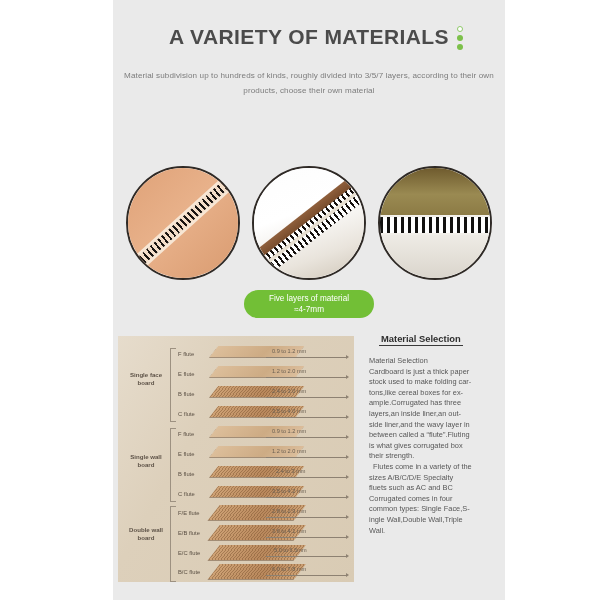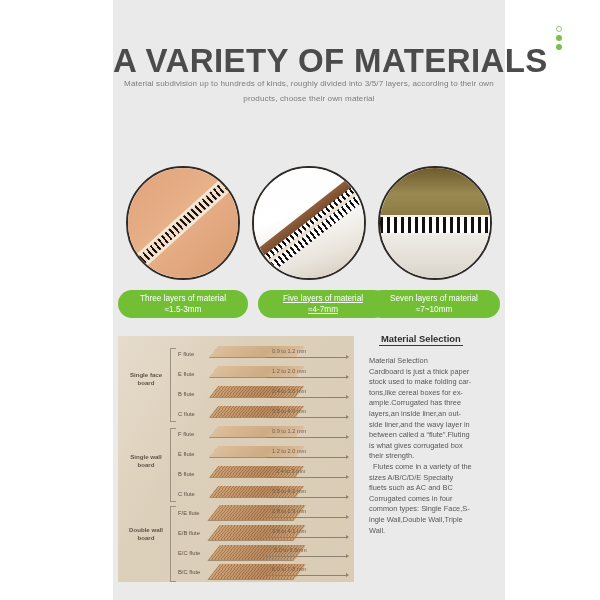--- a/index.html
+++ b/index.html
@@ -30,27 +30,26 @@
   }
 
   
   #header {
     position: absolute;
     left: 113px; top: 22px;
     width: 392px;
     text-align: center;
   }
   .title-line {
-    font-size: 33px;
+    font-size: 21px;
     font-weight: bold;
     color: #4b4b4b;
     letter-spacing: 0.4px;
     line-height: 30px;
     white-space: nowrap;
-    margin-top: 24px;
   }
   #title-row-1 {
     position: relative;
     display: inline-block;
   }
   #title-dots {
     position: absolute;
     left: 100%;
     top: 1px;
     margin-left: 7px;
@@ -66,20 +65,21 @@
     width: 6px; height: 6px;
     border-radius: 50%;
     background: #7cc04a;
   }
   .dot.hollow {
     background: #ffffff;
     border: 1.5px solid #8fc96a;
     width: 4px; height: 4px;
   }
   #subtitle {
+    margin-top: 16px;
     font-size: 8.1px;
     color: #7c7c7c;
     line-height: 15px;
     letter-spacing: 0.1px;
   }
 
   
   #circles {
     position: absolute;
     left: 113px; top: 158px;
@@ -152,21 +152,21 @@
     line-height: 11.5px;
     text-align: center;
     display: flex;
     flex-direction: column;
     justify-content: center;
     align-items: center;
     box-sizing: border-box;
     padding: 0 4px;
   }
   #pill-1 { left: 5px;   width: 130px; }
-  #pill-2 { left: 145px; width: 130px; text-decoration: underline; }
+  #pill-2 { left: 131px; width: 130px; }
   #pill-3 { left: 255px; width: 132px; }
 
   
   #lower { position:absolute; left:113px; top:328px; width:392px; height:260px; }
 
   
   #diagram {
     position: absolute;
     left: 5px; top: 8px;
     width: 236px; height: 246px;
@@ -296,31 +296,23 @@
     <div class="circle" id="circle-3">
       <div id="c3-top"></div>
       <div id="c3-bot"></div>
       <div id="c3-flute"></div>
       <div class="c3-rule" style="top:43%"></div>
       <div class="c3-rule" style="top:59%"></div>
     </div>
   </div>
 
   <div id="pills">
-    <div class="pill" id="pill-1">
-      <span>Three layers of material</span>
-      <span>≈1.5-3mm</span>
-    </div>
     <div class="pill" id="pill-2">
       <span>Five layers of material</span>
       <span>≈4-7mm</span>
-    </div>
-    <div class="pill" id="pill-3">
-      <span>Seven layers of material</span>
-      <span>≈7~10mm</span>
     </div>
   </div>
 
   <div id="lower">
 
     <div id="diagram">
 
       <div class="grp-label" style="top:35px;">Single
 face board</div>
       <div class="grp-label" style="top:117px;">Single

